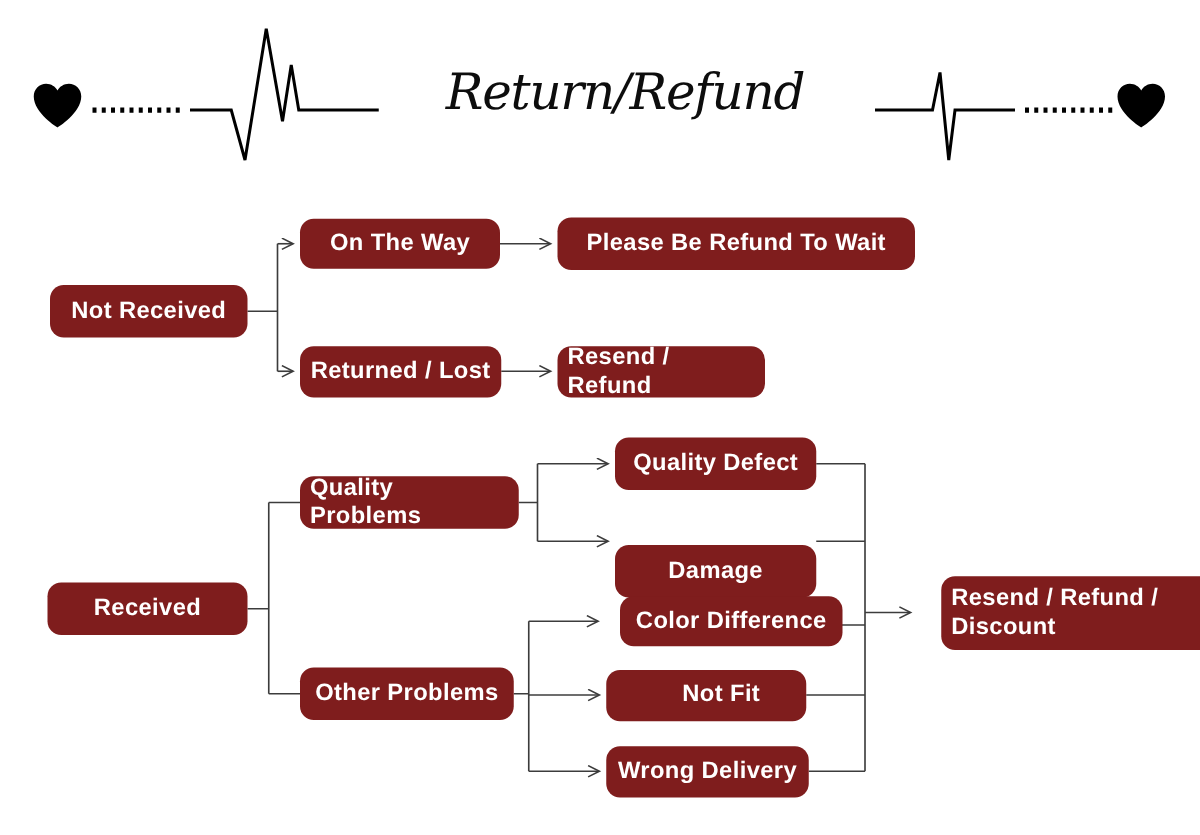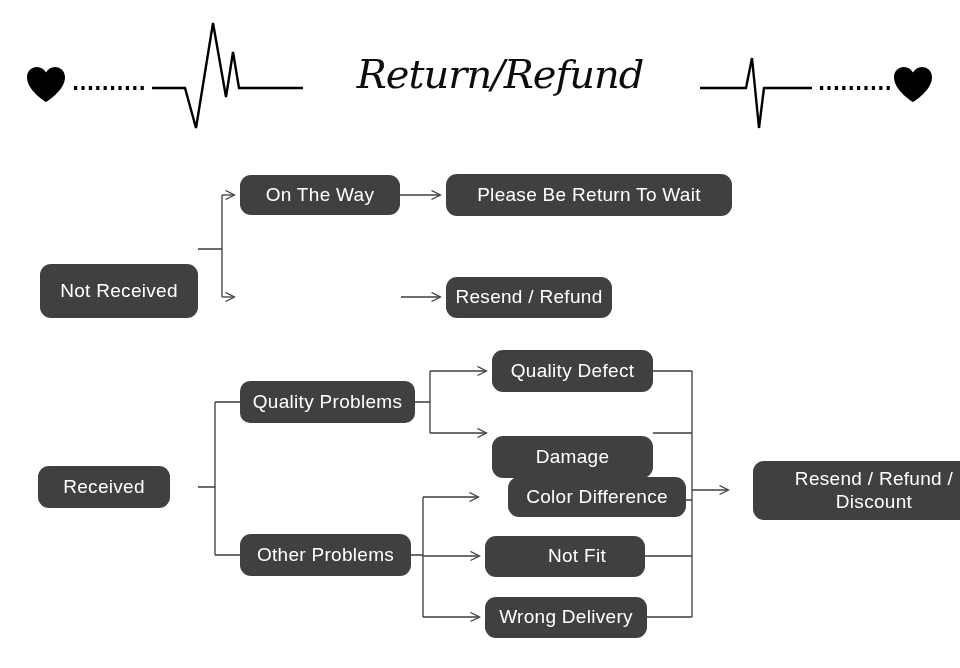--- a/index.html
+++ b/index.html
@@ -17,29 +17,29 @@
     display:flex;align-items:center;justify-content:center;
     font-family:"DejaVu Serif", serif;
     font-style:italic;
     font-size:40px;
     letter-spacing:-1px;
     color:#0d0d0d;
     white-space:nowrap;
   }
   .flow-box{
     position:absolute;
-    background:#404040;
+    background:#7f1d1d;
     border-radius:11px;
     color:#ffffff;
-    font-weight:normal;
+    font-weight:bold;
     font-size:19px;
     line-height:1.18;
     letter-spacing:0.3px;
     display:flex;align-items:center;justify-content:center;
-    text-align:center;
+    text-align:left;
     box-sizing:border-box;
     padding:2px 8px;
   }
   .connector-svg{position:absolute;left:0;top:0;}
 </style>
 </head>
 <body>
 
 <div class="canvas">
 
@@ -89,40 +89,41 @@
       <path d="M411,555 H423 M423,497 V617"></path>
       <path d="M423,497 H478" marker-end="url(#arrow)"></path>
       <path d="M423,556 H479" marker-end="url(#arrow)"></path>
       <path d="M423,617 H479" marker-end="url(#arrow)"></path>
 
       <path d="M653,371 H692 M653,433 H692 M662,500 H692 M645,556 H692 M647,617 H692 M692,371 V617"></path>
       <path d="M692,490 H728" marker-end="url(#arrow)"></path>
     </g>
   </svg>
 
-  <div class="flow-box" style="left:40px;top:228px;width:158px;height:54px;margin-top:36px;">Not Received</div>
+  <div class="flow-box" style="left:40px;top:228px;width:158px;height:42px;">Not Received</div>
 
   <div class="flow-box" style="left:240px;top:175px;width:160px;height:40px;">On The Way</div>
 
-  <div class="flow-box" style="left:446px;top:174px;width:286px;height:42px;">Please Be Return To Wait</div>
+  <div class="flow-box" style="left:446px;top:174px;width:286px;height:42px;">Please Be Refund To Wait</div>
 
+  <div class="flow-box" style="left:240px;top:277px;width:161px;height:41px;">Returned / Lost</div>
 
   <div class="flow-box" style="left:446px;top:277px;width:166px;height:41px;">Resend / Refund</div>
 
-  <div class="flow-box" style="left:38px;top:466px;width:132px;height:42px;">Received</div>
+  <div class="flow-box" style="left:38px;top:466px;width:160px;height:42px;">Received</div>
 
-  <div class="flow-box" style="left:240px;top:381px;width:175px;height:42px;border-radius:10px;">Quality Problems</div>
+  <div class="flow-box" style="left:240px;top:381px;width:175px;height:42px;">Quality Problems</div>
 
   <div class="flow-box" style="left:492px;top:350px;width:161px;height:42px;">Quality Defect</div>
 
   <div class="flow-box" style="left:492px;top:436px;width:161px;height:42px;">Damage</div>
 
   <div class="flow-box" style="left:240px;top:534px;width:171px;height:42px;">Other Problems</div>
 
-  <div class="flow-box" style="left:508px;top:477px;width:178px;height:40px;">Color Difference</div>
+  <div class="flow-box" style="left:496px;top:477px;width:178px;height:40px;">Color Difference</div>
 
   <div class="flow-box" style="left:485px;top:536px;width:160px;height:41px;padding-left:32px;">Not Fit</div>
 
   <div class="flow-box" style="left:485px;top:597px;width:162px;height:41px;">Wrong Delivery</div>
 
   <div class="flow-box" style="left:735px;top:461px;width:242px;height:59px;margin-left:18px;">Resend / Refund / Discount</div>
 
 </div>
 
 </body></html>

